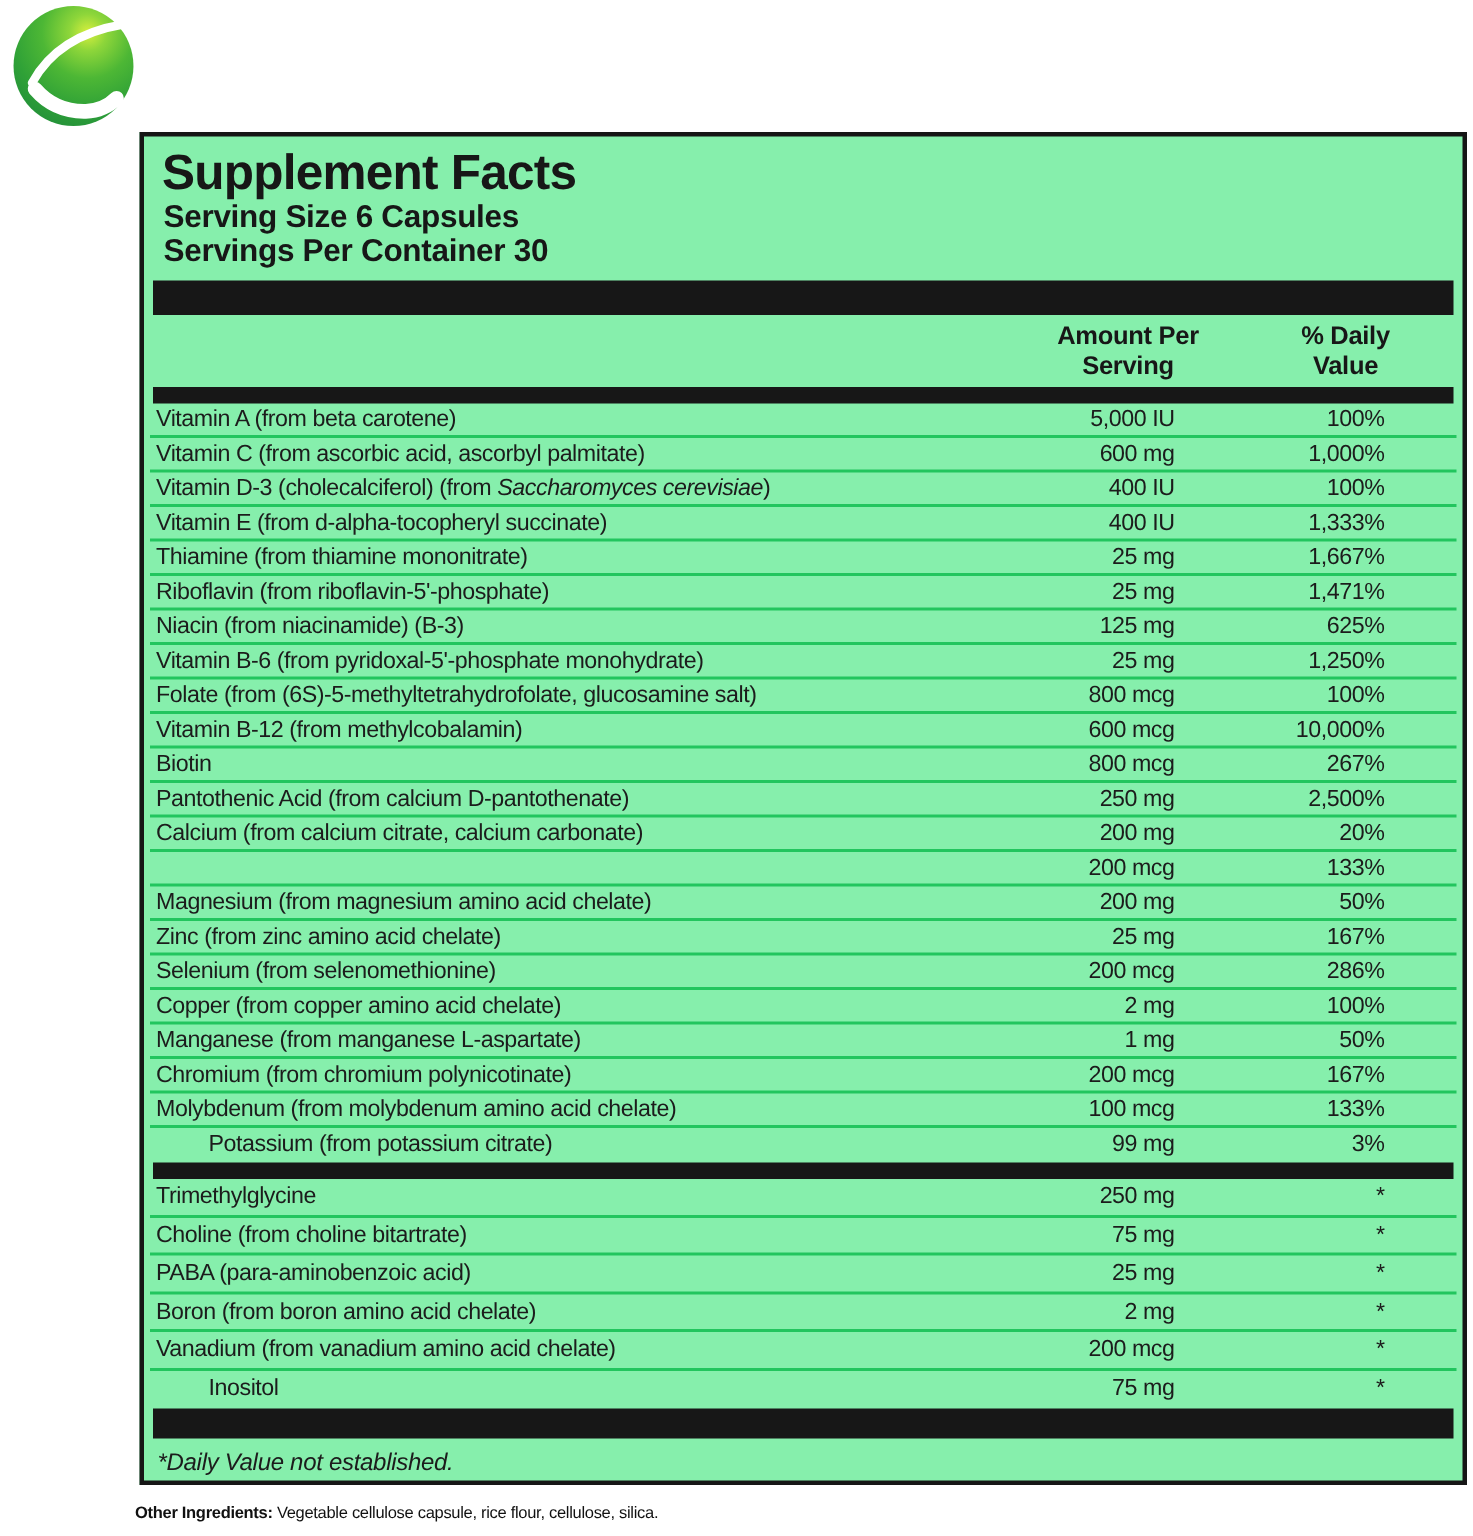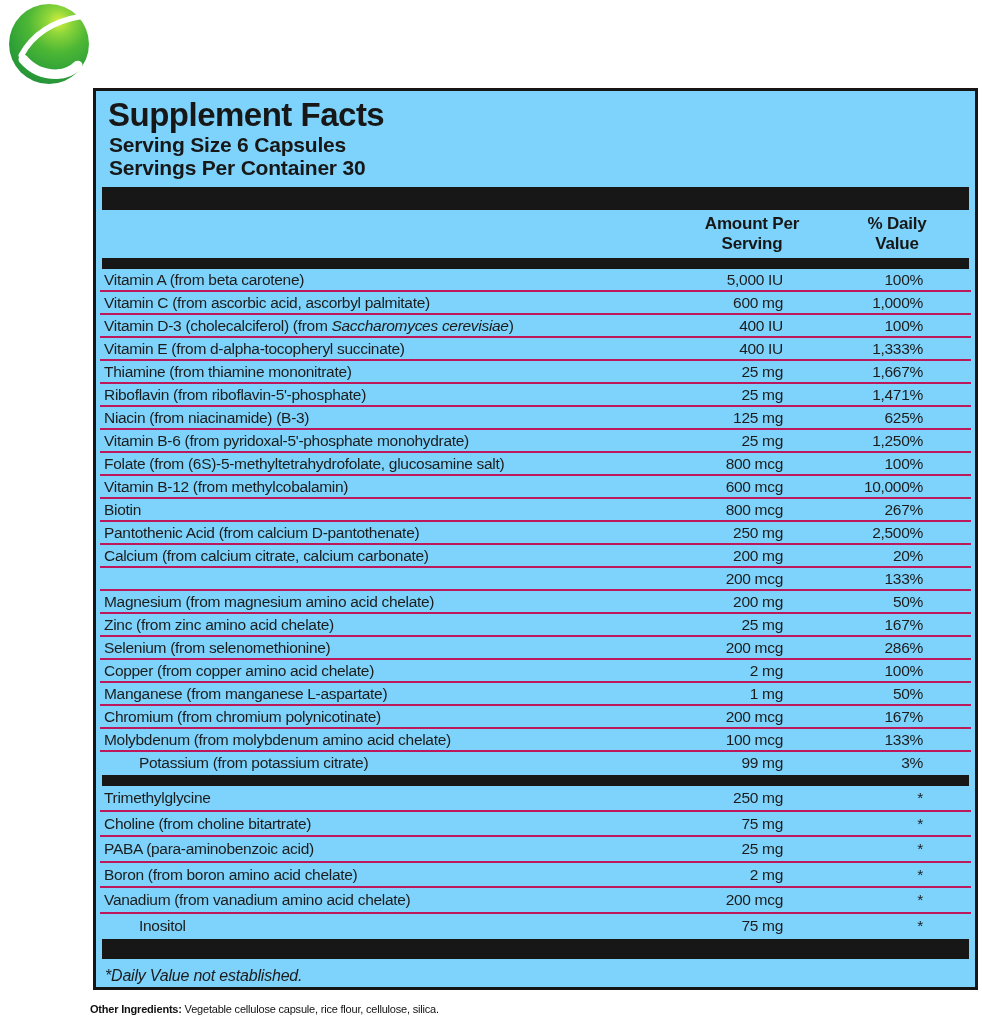--- a/index.html
+++ b/index.html
@@ -5,21 +5,21 @@
   html,body{margin:0;padding:0;}
   body{
     width:982px;height:1024px;position:relative;background:#ffffff;
     font-family:"Liberation Sans","DejaVu Sans",sans-serif;color:#1c1c1c;
     -webkit-font-smoothing:antialiased;overflow:hidden;
   }
   .logo{position:absolute;left:8px;top:3px;width:82px;height:82px;}
 
   .panel{
     position:absolute;left:93px;top:88px;width:885px;height:902px;
-    border:3px solid #161616;box-sizing:border-box;background:#7dd3fc;
+    border:3px solid #161616;box-sizing:border-box;background:#86efac;
     padding:0 4px;
   }
   .title{
     font-size:33px;font-weight:900;letter-spacing:-0.5px;
     padding:6px 0 0 8px;line-height:36px;color:#171717;
   }
   .serving{
     font-size:21px;font-weight:bold;line-height:23px;padding-left:9px;color:#171717;
     letter-spacing:-0.2px;
   }
@@ -30,21 +30,21 @@
   .bar4{height:20px;}
 
   .colheads{position:relative;height:48px;}
   .colhead{
     position:absolute;top:4px;font-weight:bold;font-size:17px;line-height:20px;
     text-align:center;white-space:pre-line;color:#171717;letter-spacing:-0.2px;
   }
   .colhead.amount{left:572px;width:160px;}
   .colhead.dv{left:727px;width:140px;}
 
-  .row{position:relative;border-bottom:2px solid #be185d;box-sizing:border-box;}
+  .row{position:relative;border-bottom:2px solid #22c55e;box-sizing:border-box;}
   #rows-main .row{height:23px;line-height:21px;}
   #rows-extra .row{height:25.5px;line-height:23px;}
   #rows-main .row:last-child,#rows-extra .row:last-child{border-bottom:none;margin-left:35px;}
   .row .nname{
     position:absolute;left:4px;top:0;font-size:15.5px;letter-spacing:-0.3px;
     white-space:nowrap;
   }
   .row .amt{position:absolute;right:188px;top:0;font-size:15.5px;letter-spacing:-0.3px;white-space:nowrap;}
   .row .dvv{position:absolute;right:48px;top:0;font-size:15.5px;letter-spacing:-0.3px;white-space:nowrap;}
 

